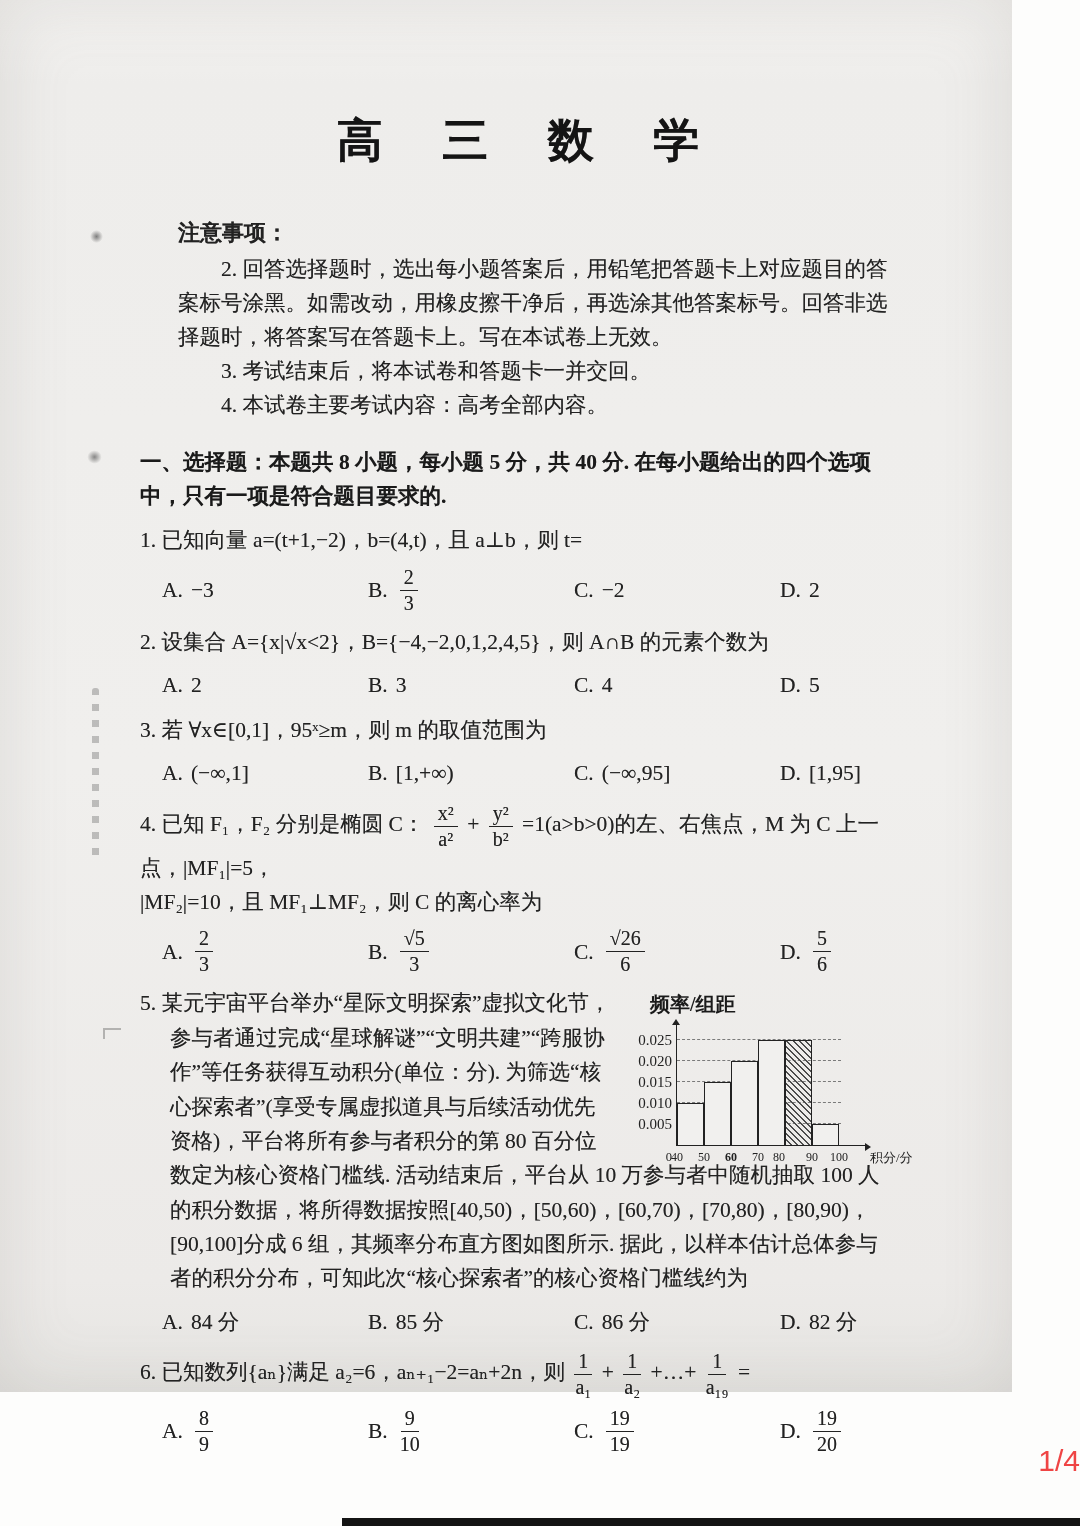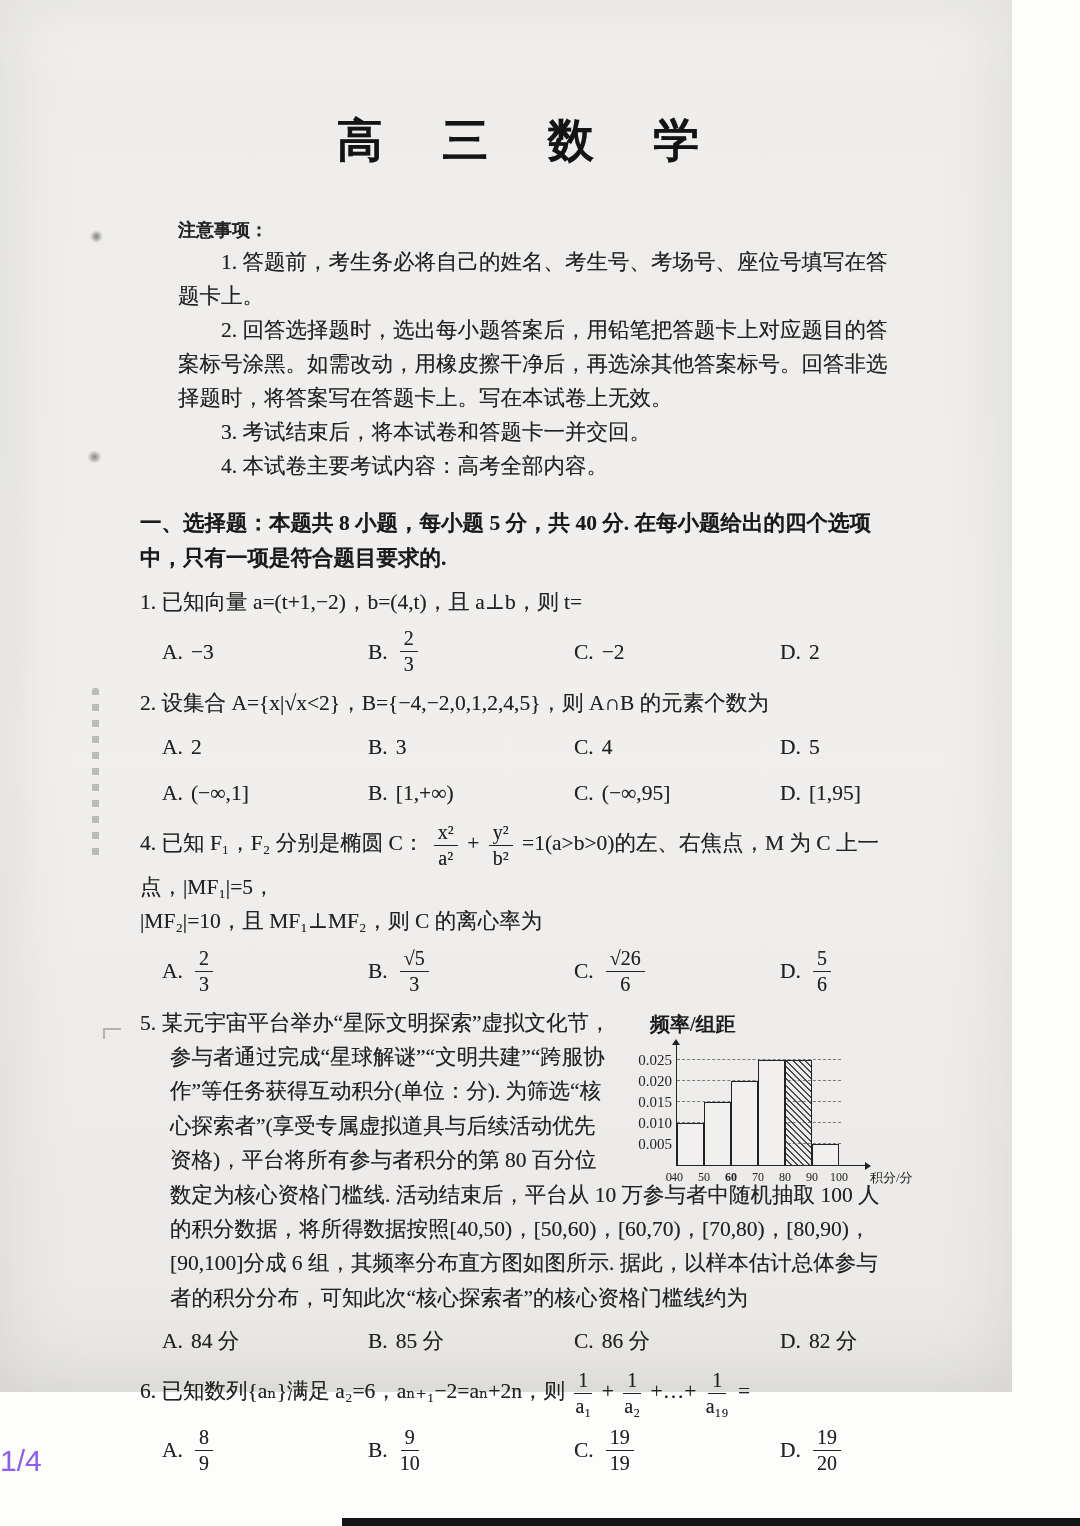--- a/index.html
+++ b/index.html
@@ -20,21 +20,21 @@
     padding:110px 116px 0 140px;
     text-shadow:0 0 0.5px rgba(30,30,30,0.45);
   }
 
   .title {
     text-align:center; font-size:46px; font-weight:bold; color:#141414;
     letter-spacing:24px; padding-left:24px; margin-bottom:44px;
   }
 
   .notice { margin-left:38px; font-size:21.5px; line-height:1.58; color:#222; }
-  .notice-h { font-weight:bold; font-size:18px; margin-bottom:2px; }
+  .notice-h { font-weight:bold; font-size:22px; margin-bottom:2px; }
   .notice p { text-indent:2em; }
 
   .section-h { font-weight:bold; font-size:21.5px; line-height:1.6; margin:22px 0 10px; color:#1a1a1a; }
 
   .q { font-size:21.5px; line-height:1.6; color:#222; }
   .stem { margin-top:4px; }
   .stem.hang { padding-left:30px; text-indent:-30px; }
   .opts { display:flex; align-items:center; margin:8px 0 10px 22px; min-height:36px; }
   .opt { width:206px; display:inline-flex; align-items:center; gap:8px; }
   .opt:last-child { width:auto; }
@@ -57,43 +57,42 @@
   .plot::after  { content:""; position:absolute; right:-9px; bottom:-5.5px; border:4px solid transparent; border-left:6px solid #222; }
   .grid { position:absolute; left:0; width:164px; height:0; border-top:1.2px dashed #7a7a7a; }
   .bar { position:absolute; bottom:0; width:27px; background:#f1f0ee; border:1.3px solid #222; border-bottom:none; }
   .bar.hatched { background:repeating-linear-gradient(45deg, rgba(0,0,0,0) 0 3px, #4c4c4c 3px 4.4px); }
   .ytick { position:absolute; right:100%; margin-right:5px; transform:translateY(50%); font-size:15px; color:#222; white-space:nowrap; }
   .xtick { position:absolute; top:100%; transform:translateX(-50%); margin-top:3px; font-size:12px; color:#222; }
   .origin { position:absolute; right:100%; top:100%; margin:2px 5px 0 0; font-size:12.5px; color:#222; }
   .xlab { position:absolute; left:100%; top:100%; margin:3px 0 0 4px; font-size:13px; white-space:nowrap; color:#222; }
 
   .page-indicator {
-    position:absolute; left:0; right:0; bottom:48px; text-align:left;
-    font-size:30px; color:#8b5cf6; font-family:"Liberation Sans","DejaVu Sans",sans-serif;
+    position:absolute; left:0; right:0; bottom:48px; text-align:right;
+    font-size:30px; color:#ef4444; font-family:"Liberation Sans","DejaVu Sans",sans-serif;
   }
   .bottom-bar { position:absolute; left:342px; right:0; bottom:0; height:8px; background:#141414; }
 
   
   .artifact { position:absolute; pointer-events:none; }
   .a1 { left:90px; top:230px; width:13px; height:13px; background:radial-gradient(#4e4e4e, transparent 70%); opacity:.7; }
   .a2 { left:87px; top:450px; width:15px; height:14px; background:radial-gradient(#4e4e4e, transparent 68%); opacity:.65; }
   .a3 { left:92px; top:688px; width:7px; height:172px; background:repeating-linear-gradient(180deg,#5c5c5c 0 7px, transparent 7px 16px); opacity:.35; border-radius:3px; }
   .a4 { left:103px; top:1028px; width:18px; height:11px; border-top:2.5px solid #5c5c5c; border-left:2.5px solid #5c5c5c; opacity:.4; }
 </style>
 </head>
 <body>
 
 <div class="screen">
   <div class="paper">
 
     <div class="title">高 三 数 学</div>
 
     <div class="notice">
       <div class="notice-h">注意事项：</div>
-      <p>1. 答题前，考生务必将自己的姓名、考生号、考场号、座位号填写在答题卡上。</p>
       <p>2. 回答选择题时，选出每小题答案后，用铅笔把答题卡上对应题目的答案标号涂黑。如需改动，用橡皮擦干净后，再选涂其他答案标号。回答非选择题时，将答案写在答题卡上。写在本试卷上无效。</p>
       <p>3. 考试结束后，将本试卷和答题卡一并交回。</p>
       <p>4. 本试卷主要考试内容：高考全部内容。</p>
     </div>
 
     <div class="section-h">一、选择题：本题共 8 小题，每小题 5 分，共 40 分. 在每小题给出的四个选项中，只有一项是符合题目要求的.</div>
 
     <div class="q">
       <div class="stem">1. 已知向量 a=(t+1,−2)，b=(4,t)，且 a⊥b，则 t=</div>
       <div class="opts">
@@ -135,20 +134,21 @@
             <span>4</span>
           </span>
           <span class="opt">
             <span>D.</span>
             <span>5</span>
           </span>
         </div>
     </div>
 
     <div class="q">
+      <div class="stem">3. 若 ∀x∈[0,1]，95ˣ≥m，则 m 的取值范围为</div>
       <div class="opts">
           <span class="opt">
             <span>A.</span>
             <span>(−∞,1]</span>
           </span>
           <span class="opt">
             <span>B.</span>
             <span>[1,+∞)</span>
           </span>
           <span class="opt">
@@ -228,21 +228,21 @@
                 <div class="bar" style="left: 0px; height: 42px;"></div>
                 <div class="bar" style="left: 27px; height: 63px;"></div>
                 <div class="bar" style="left: 54px; height: 84px;"></div>
                 <div class="bar" style="left: 81px; height: 105px;"></div>
                 <div class="bar hatched" style="left: 108px; height: 105px;"></div>
                 <div class="bar" style="left: 135px; height: 21px;"></div>
                 <span class="xtick" style="left: 0px;">40</span>
                 <span class="xtick" style="left: 27px;">50</span>
                 <span class="xtick" style="left: 54px; font-weight: bold;">60</span>
                 <span class="xtick" style="left: 81px;">70</span>
-                <span class="xtick" style="left: 108px;">80</span>
+                <span class="xtick" style="left: 102px;">80</span>
                 <span class="xtick" style="left: 135px; text-align: right;">90</span>
                 <span class="xtick" style="left: 162px; text-align: center;">100</span>
                 <span class="origin">0</span>
                 <span class="xlab">积分/分</span>
               </div>
           </div>
         </div>
         <div class="stem hang">5. 某元宇宙平台举办“星际文明探索”虚拟文化节，参与者通过完成“星球解谜”“文明共建”“跨服协作”等任务获得互动积分(单位：分). 为筛选“核心探索者”(享受专属虚拟道具与后续活动优先资格)，平台将所有参与者积分的第 80 百分位数定为核心资格门槛线. 活动结束后，平台从 10 万参与者中随机抽取 100 人的积分数据，将所得数据按照[40,50)，[50,60)，[60,70)，[70,80)，[80,90)，[90,100]分成 6 组，其频率分布直方图如图所示. 据此，以样本估计总体参与者的积分分布，可知此次“核心探索者”的核心资格门槛线约为</div>
       </div>
       <div class="opts" style="clear:both;">

